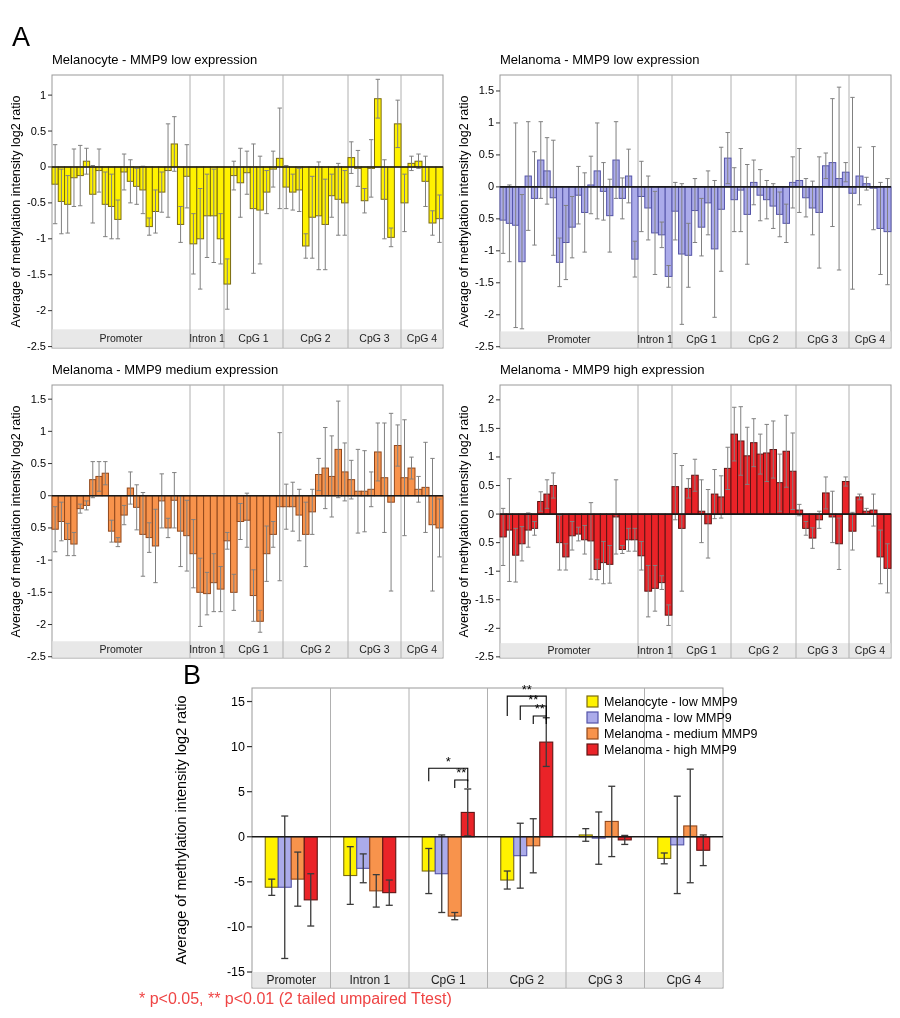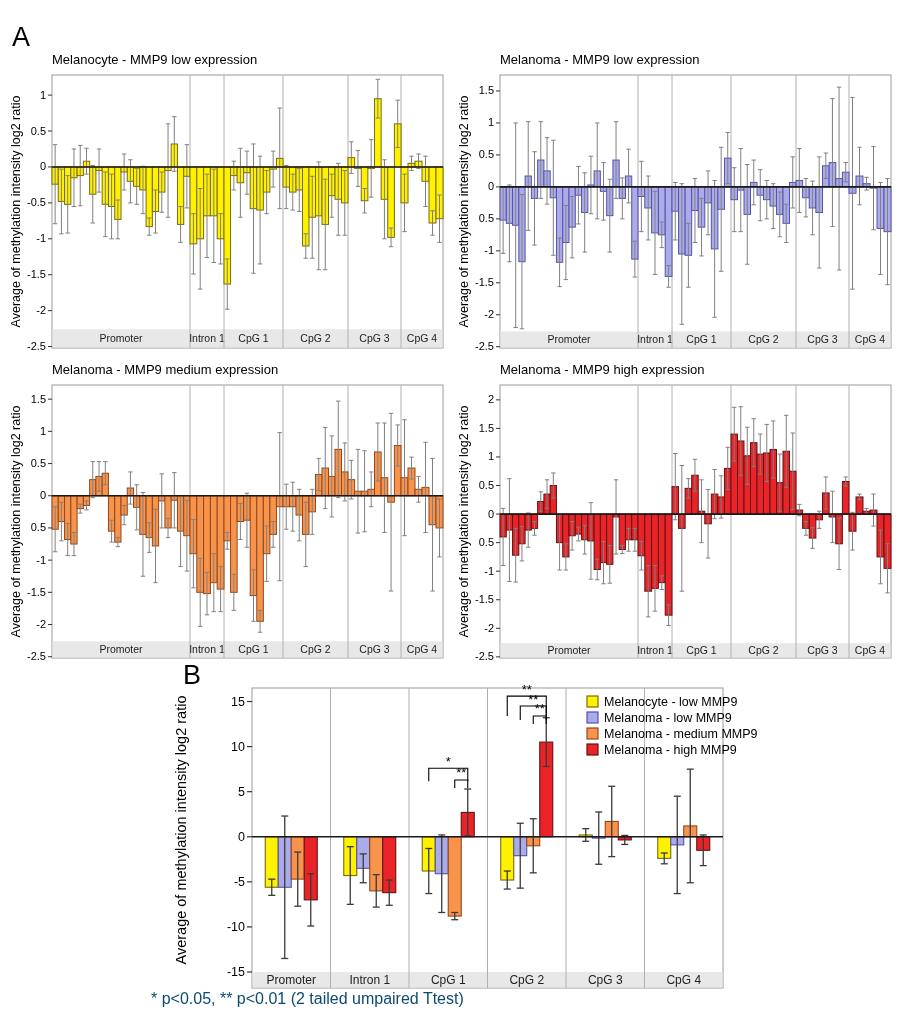--- a/index.html
+++ b/index.html
@@ -9,21 +9,21 @@
   }
   .panel-letter{position:absolute;font-size:27px;color:#000;}
   #label-a{left:12px;top:22px;}
   #label-b{left:183px;top:660px;}
   .chart{position:absolute;}
   #mount-a1{left:8px;top:46px;}
   #mount-a2{left:456px;top:46px;}
   #mount-a3{left:8px;top:356px;}
   #mount-a4{left:456px;top:356px;}
   #mount-b{left:150px;top:670px;}
-  #footnote{position:absolute;left:151px;top:990px;font-size:16px;color:#0c4a6e;}
+  #footnote{position:absolute;left:139px;top:990px;font-size:16px;color:#ef4444;}
   svg{display:block;font-family:"Liberation Sans","DejaVu Sans",sans-serif;}
 </style>
 </head>
 <body>
 
 <div id="figure">
   <div id="label-a" class="panel-letter">A</div>
   <div id="mount-a1" class="chart">
       <svg width="442" height="310" viewBox="0 0 442 310">
         <rect x="44" y="29" width="391" height="273" fill="#fff" stroke="#999999" stroke-width="1"></rect>

